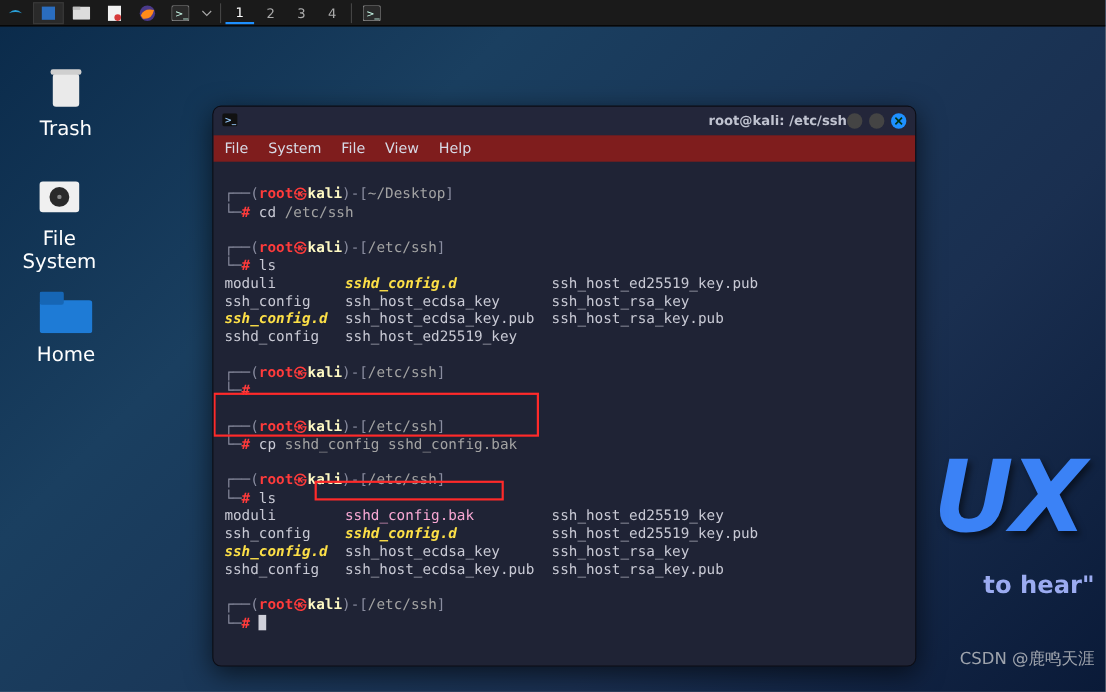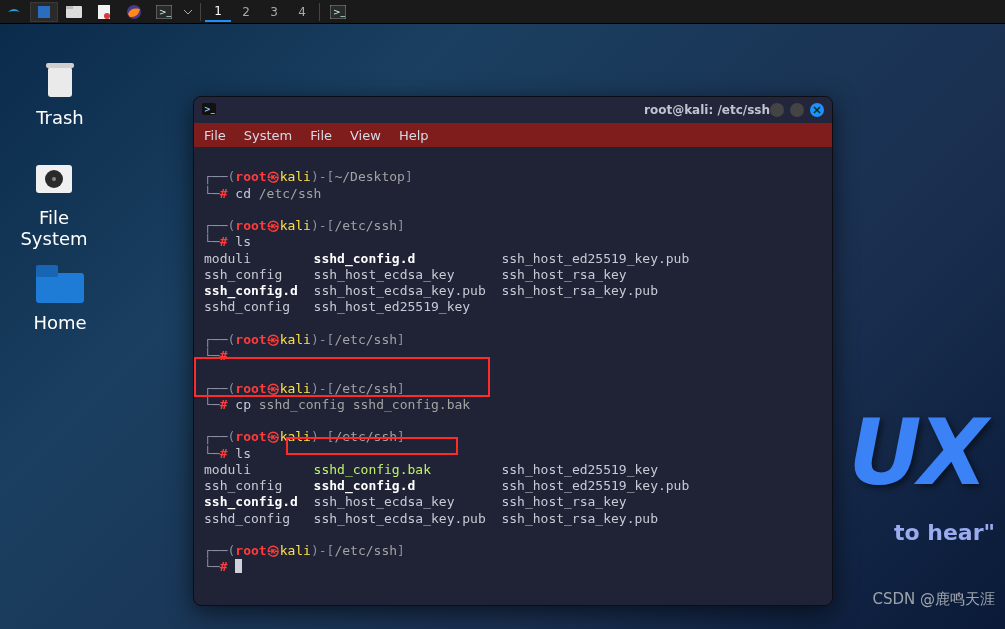--- a/index.html
+++ b/index.html
@@ -76,25 +76,25 @@
     color:#d7dae6; font-size:13px;
   }
   .term-body {
     font-family:"DejaVu Sans Mono","Fira Mono",monospace;
     font-size:13px; line-height:1.25;
     padding:6px 10px; color:#c8c9d4;
     white-space:pre; overflow:hidden;
     position:relative; height:calc(100% - 50px);
   }
   .c-red   { color:#ff3b3b; font-weight:bold;margin-top:42px;}
-  .c-cyan  { color:#fde047; font-weight:normal;}
+  .c-cyan  { color:#fef9c3; font-weight:bold;}
   .c-grey  { color:#8a8da0;}
   .c-white { color:#a3a3a3; font-weight:normal;}
-  .c-blue  { color:#ffffff; font-weight:bold;}
-  .c-cyanf { color:#bef264;}
+  .c-blue  { color:#fde047; font-weight:bold;font-style:italic;}
+  .c-cyanf { color:#f9a8d4;}
   .hl-box1 {
     position:absolute; border:2px solid #ff2a2a;
     left:0px; top:210px; width:296px; height:40px;
     pointer-events:none;
   }
   .hl-box2 {
     position:absolute; border:2px solid #ff2a2a;
     left:92px; top:290px; width:172px; height:18px;
     pointer-events:none;
   }

